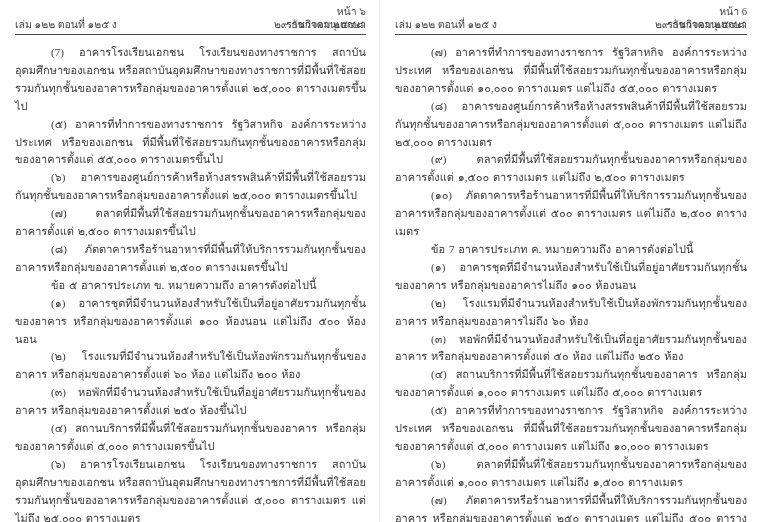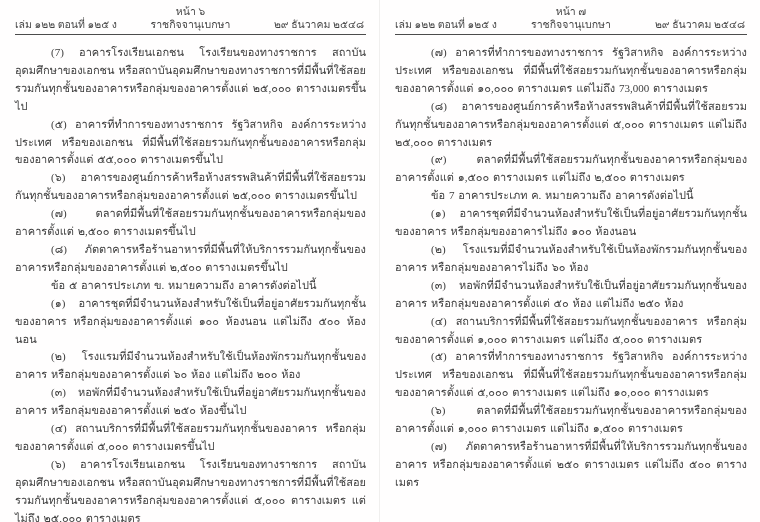--- a/index.html
+++ b/index.html
@@ -25,21 +25,21 @@
   }
   .page.left { border-right: 1px solid #f0efee; }
   .page-header {
     position: relative;
     height: 26px;
     font-size: 10.5px;
     line-height: 13px;
     color: #454545;
   }
   .header-center {
-    text-align: center;
+    text-align: right;
   }
   .header-left {
     position: absolute;
     left: 0;
     bottom: 0;
   }
   .header-right {
     position: absolute;
     right: 2px;
     bottom: 0;
@@ -84,30 +84,31 @@
         <p class="para">(๑) อาคารชุดที่มีจำนวนห้องสำหรับใช้เป็นที่อยู่อาศัยรวมกันทุกชั้นของอาคาร หรือกลุ่มของอาคารตั้งแต่ ๑๐๐ ห้องนอน แต่ไม่ถึง ๕๐๐ ห้องนอน</p>
         <p class="para">(๒) โรงแรมที่มีจำนวนห้องสำหรับใช้เป็นห้องพักรวมกันทุกชั้นของอาคาร หรือกลุ่มของอาคารตั้งแต่ ๖๐ ห้อง แต่ไม่ถึง ๒๐๐ ห้อง</p>
         <p class="para">(๓) หอพักที่มีจำนวนห้องสำหรับใช้เป็นที่อยู่อาศัยรวมกันทุกชั้นของอาคาร หรือกลุ่มของอาคารตั้งแต่ ๒๕๐ ห้องขึ้นไป</p>
         <p class="para">(๔) สถานบริการที่มีพื้นที่ใช้สอยรวมกันทุกชั้นของอาคาร หรือกลุ่มของอาคารตั้งแต่ ๕,๐๐๐ ตารางเมตรขึ้นไป</p>
         <p class="para">(๖) อาคารโรงเรียนเอกชน โรงเรียนของทางราชการ สถาบันอุดมศึกษาของเอกชน หรือสถาบันอุดมศึกษาของทางราชการที่มีพื้นที่ใช้สอยรวมกันทุกชั้นของอาคารหรือกลุ่มของอาคารตั้งแต่ ๕,๐๐๐ ตารางเมตร แต่ไม่ถึง ๒๕,๐๐๐ ตารางเมตร</p>
       </div>
   </section>
 
   <section class="page right">
     <div class="page-header">
-      <div class="header-center">หน้า ๗</div>
+      <div class="header-center">หน้า 6</div>
       <div class="header-center">ราชกิจจานุเบกษา</div>
       <div class="header-left">เล่ม ๑๒๒ ตอนที่ ๑๒๕ ง</div>
       <div class="header-right">๒๙ ธันวาคม ๒๕๔๘</div>
     </div>
     <hr class="header-rule">
     <div class="page-body">
-        <p class="para">(๗) อาคารที่ทำการของทางราชการ รัฐวิสาหกิจ องค์การระหว่างประเทศ หรือของเอกชน ที่มีพื้นที่ใช้สอยรวมกันทุกชั้นของอาคารหรือกลุ่มของอาคารตั้งแต่ ๑๐,๐๐๐ ตารางเมตร แต่ไม่ถึง 73,000 ตารางเมตร</p>
+        <p class="para">(๗) อาคารที่ทำการของทางราชการ รัฐวิสาหกิจ องค์การระหว่างประเทศ หรือของเอกชน ที่มีพื้นที่ใช้สอยรวมกันทุกชั้นของอาคารหรือกลุ่มของอาคารตั้งแต่ ๑๐,๐๐๐ ตารางเมตร แต่ไม่ถึง ๕๕,๐๐๐ ตารางเมตร</p>
         <p class="para">(๘) อาคารของศูนย์การค้าหรือห้างสรรพสินค้าที่มีพื้นที่ใช้สอยรวมกันทุกชั้นของอาคารหรือกลุ่มของอาคารตั้งแต่ ๕,๐๐๐ ตารางเมตร แต่ไม่ถึง ๒๕,๐๐๐ ตารางเมตร</p>
         <p class="para">(๙) ตลาดที่มีพื้นที่ใช้สอยรวมกันทุกชั้นของอาคารหรือกลุ่มของอาคารตั้งแต่ ๑,๕๐๐ ตารางเมตร แต่ไม่ถึง ๒,๕๐๐ ตารางเมตร</p>
+        <p class="para">(๑๐) ภัตตาคารหรือร้านอาหารที่มีพื้นที่ให้บริการรวมกันทุกชั้นของอาคารหรือกลุ่มของอาคารตั้งแต่ ๕๐๐ ตารางเมตร แต่ไม่ถึง ๒,๕๐๐ ตารางเมตร</p>
         <p class="para">ข้อ 7 อาคารประเภท ค. หมายความถึง อาคารดังต่อไปนี้</p>
         <p class="para">(๑) อาคารชุดที่มีจำนวนห้องสำหรับใช้เป็นที่อยู่อาศัยรวมกันทุกชั้นของอาคาร หรือกลุ่มของอาคารไม่ถึง ๑๐๐ ห้องนอน</p>
         <p class="para">(๒) โรงแรมที่มีจำนวนห้องสำหรับใช้เป็นห้องพักรวมกันทุกชั้นของอาคาร หรือกลุ่มของอาคารไม่ถึง ๖๐ ห้อง</p>
         <p class="para">(๓) หอพักที่มีจำนวนห้องสำหรับใช้เป็นที่อยู่อาศัยรวมกันทุกชั้นของอาคาร หรือกลุ่มของอาคารตั้งแต่ ๕๐ ห้อง แต่ไม่ถึง ๒๕๐ ห้อง</p>
         <p class="para">(๔) สถานบริการที่มีพื้นที่ใช้สอยรวมกันทุกชั้นของอาคาร หรือกลุ่มของอาคารตั้งแต่ ๑,๐๐๐ ตารางเมตร แต่ไม่ถึง ๕,๐๐๐ ตารางเมตร</p>
         <p class="para">(๕) อาคารที่ทำการของทางราชการ รัฐวิสาหกิจ องค์การระหว่างประเทศ หรือของเอกชน ที่มีพื้นที่ใช้สอยรวมกันทุกชั้นของอาคารหรือกลุ่มของอาคารตั้งแต่ ๕,๐๐๐ ตารางเมตร แต่ไม่ถึง ๑๐,๐๐๐ ตารางเมตร</p>
         <p class="para">(๖) ตลาดที่มีพื้นที่ใช้สอยรวมกันทุกชั้นของอาคารหรือกลุ่มของอาคารตั้งแต่ ๑,๐๐๐ ตารางเมตร แต่ไม่ถึง ๑,๕๐๐ ตารางเมตร</p>
         <p class="para">(๗) ภัตตาคารหรือร้านอาหารที่มีพื้นที่ให้บริการรวมกันทุกชั้นของอาคาร หรือกลุ่มของอาคารตั้งแต่ ๒๕๐ ตารางเมตร แต่ไม่ถึง ๕๐๐ ตารางเมตร</p>
       </div>
   </section>

